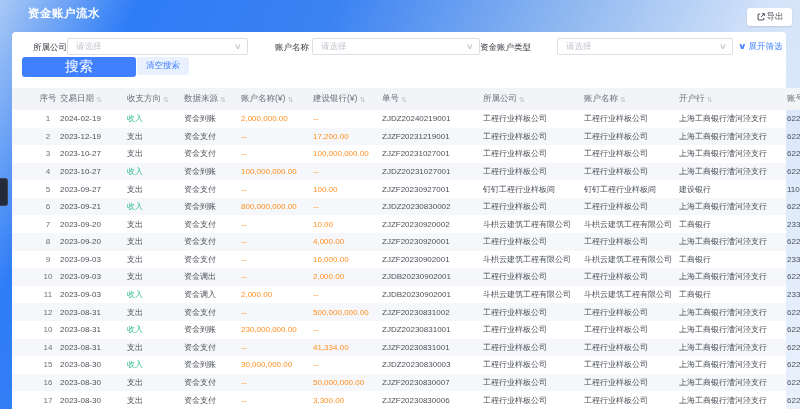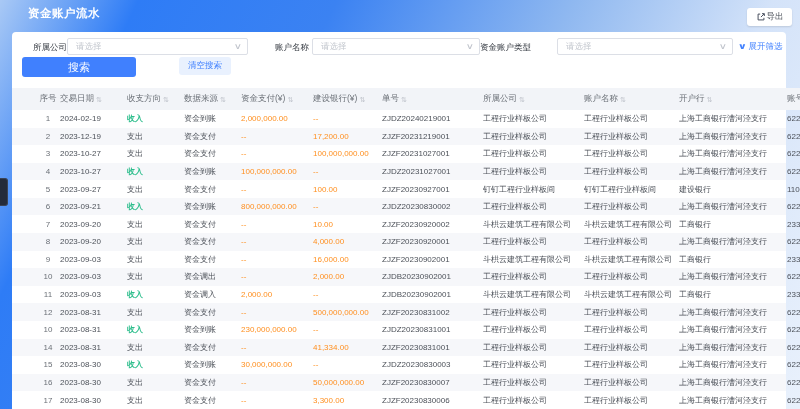--- a/index.html
+++ b/index.html
@@ -16,36 +16,36 @@
   .card{position:absolute;left:12px;top:32px;width:774px;height:377px;background:#ffffff;border-radius:4px 4px 0 0;overflow:hidden;}
   
   .flabel{position:absolute;top:42px;font-size:8.5px;color:#333840;}
   .fselect{position:absolute;top:38px;height:17px;border:1px solid #dcdfe6;border-radius:2px;background:#fff;
     display:flex;align-items:center;justify-content:space-between;padding:0 6px 0 8px;box-sizing:border-box;}
   .fselect .ph{font-size:8.5px;color:#c3c7ce;}
   .chev{font-size:8px;color:#c0c4cc;line-height:1;transform:scaleX(1.4);}
   .expand-link{position:absolute;left:739px;top:41px;display:flex;align-items:center;gap:3px;color:#4080fe;font-size:8.5px;cursor:pointer;}
   .expand-link .chev{color:#4080fe;font-weight:bold;}
   .search-btn{position:absolute;left:22px;top:57px;width:114px;height:20px;background:#4080fe;border-radius:3px;
-    color:#fff;font-size:11px;display:flex;align-items:center;justify-content:center;cursor:pointer;}
+    color:#fff;font-size:14px;display:flex;align-items:center;justify-content:center;cursor:pointer;}
   .clear-btn{position:absolute;left:137px;top:57px;width:52px;height:18px;background:#e9f1fe;border-radius:3px;
-    color:#4080fe;font-size:8.5px;display:flex;align-items:center;justify-content:center;cursor:pointer;margin-left:42px;}
+    color:#4080fe;font-size:8.5px;display:flex;align-items:center;justify-content:center;cursor:pointer;}
   
   .cols{display:grid;grid-template-columns:24px 67px 57px 57px 72px 69px 101px 101px 95px 108px 23px;padding-left:24px;}
   .thead{position:absolute;left:12px;top:88px;width:774px;height:22px;background:#f2f4f8;align-items:center;}
   .thead .hcell{font-size:8.5px;color:#6b7077;white-space:nowrap;overflow:hidden;display:flex;align-items:center;gap:2px;padding-right:3px;}
   .thead .hcell.center{justify-content:center;padding-right:0;}
   .sort-ico{font-size:7px;color:#c0c4cc;line-height:1;}
   .tbody{position:absolute;left:12px;top:110px;width:774px;height:299px;}
   .trow{height:17.59px;align-items:center;box-sizing:border-box;}
   .trow:nth-child(even){background:#f6f7fa;}
   .cell{font-size:8px;color:#4c5159;white-space:nowrap;overflow:hidden;padding-right:4px;}
   .cell.center{text-align:center;padding-right:0;color:#6b7077;}
   .cell.amount{color:#ff8f1f;}
-  .cell.dir-in{color:#2bbd8b;font-weight:bold;}
+  .cell.dir-in{color:#2bbd8b;}
   
   .drawer-handle{position:absolute;left:0;top:178px;width:7px;height:26px;background:#242b3a;border:1px solid #3a4356;border-left:none;border-radius:0 3px 3px 0;cursor:pointer;}
 </style>
 </head>
 <body>
 
 <div class="page-title">资金账户流水</div>
 <div class="export-btn">
   <span style="display:flex;">
     <svg width="10" height="10" viewBox="0 0 12 12">
@@ -94,21 +94,21 @@
     </div>
     <div class="hcell">
       <span>收支方向</span>
       <span class="sort-ico">⇅</span>
     </div>
     <div class="hcell">
       <span>数据来源</span>
       <span class="sort-ico">⇅</span>
     </div>
     <div class="hcell">
-      <span>资金支付(¥)</span>
+      <span>账户名称(¥)</span>
       <span class="sort-ico">⇅</span>
     </div>
     <div class="hcell">
       <span>建设银行(¥)</span>
       <span class="sort-ico">⇅</span>
     </div>
     <div class="hcell">
       <span>单号</span>
       <span class="sort-ico">⇅</span>
     </div>

